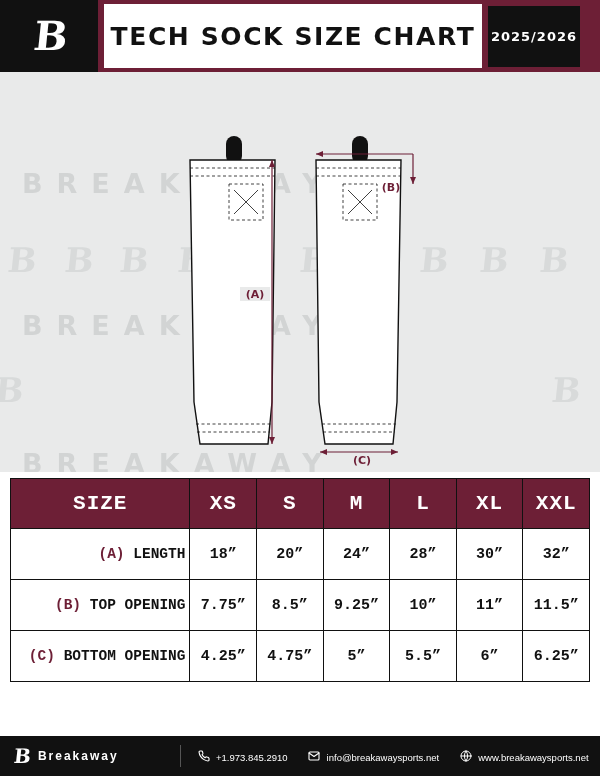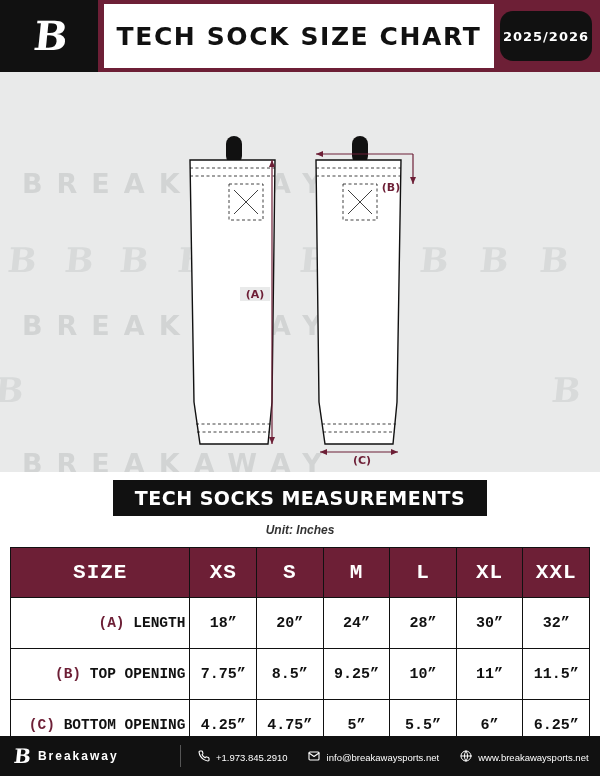--- a/index.html
+++ b/index.html
@@ -49,26 +49,25 @@
     justify-content: center;
   }
   .title-bar .title {
     color: #111111;
     font-size: 25px;
     font-weight: bold;
     letter-spacing: 1.6px;
     font-family: "DejaVu Sans", sans-serif;
   }
   .season-box {
-    width: 92px; height: 50px;
-    margin-left: 6px; margin-right: 8px;
+    width: 92px; height: 61px;
+    margin-left: 6px; margin-right: 20px;
     background: #111111;
     display: flex; align-items: center; justify-content: center;
     flex: 0 0 auto;
-    border-radius: 13px;
   }
   .season-box .season {
     color: #ffffff;
     font-size: 13px;
     font-weight: bold;
     letter-spacing: 1px;
     font-family: "DejaVu Sans", sans-serif;
   }
 
   
@@ -296,24 +295,20 @@
 
           <line x1="320" y1="380" x2="398" y2="380" stroke="#6d1f36" stroke-width="1.2"></line>
           <polygon points="320,380 327,377 327,383" fill="#6d1f36"></polygon>
           <polygon points="398,380 391,377 391,383" fill="#6d1f36"></polygon>
           <text x="362" y="392" font-family="DejaVu Sans, sans-serif" font-size="11" font-weight="bold" fill="#6d1f36" text-anchor="middle">(C)</text>
         </g>
       </svg>
     </div>
   </div>
 
-  <div class="meas-band">
-    <div class="meas-pill">TECH SOCKS MEASUREMENTS</div>
-    <div class="unit">Unit: Inches</div>
-  </div>
 
 
   <div class="table-wrap">
     <table>
       <colgroup>
         <col class="c-label">
           <col class="c-size">
           <col class="c-size">
           <col class="c-size">
         <col class="c-size">

